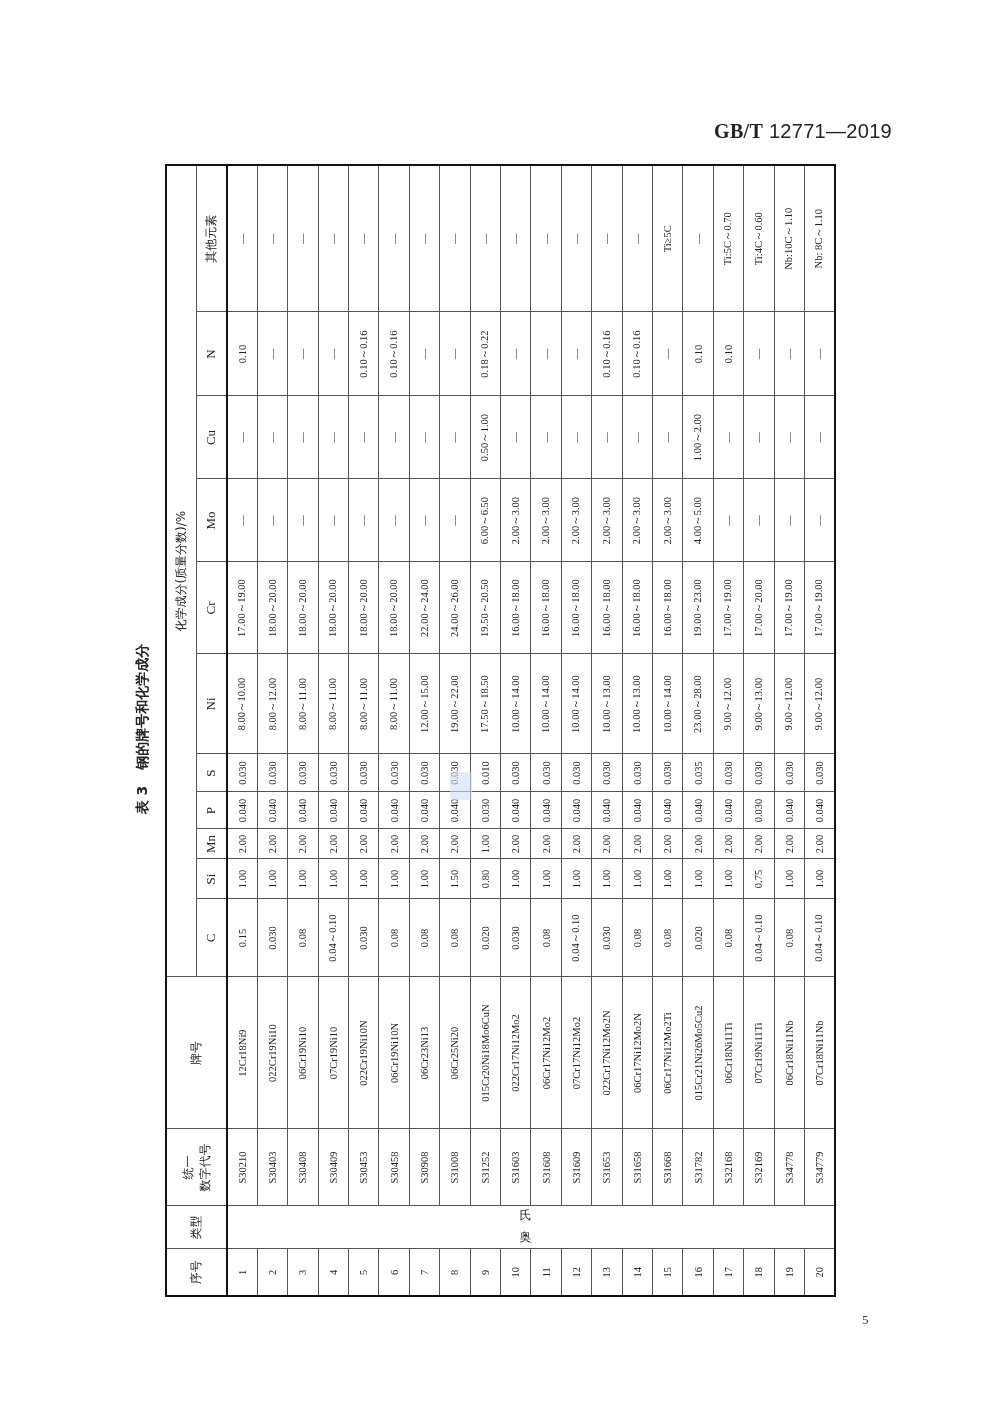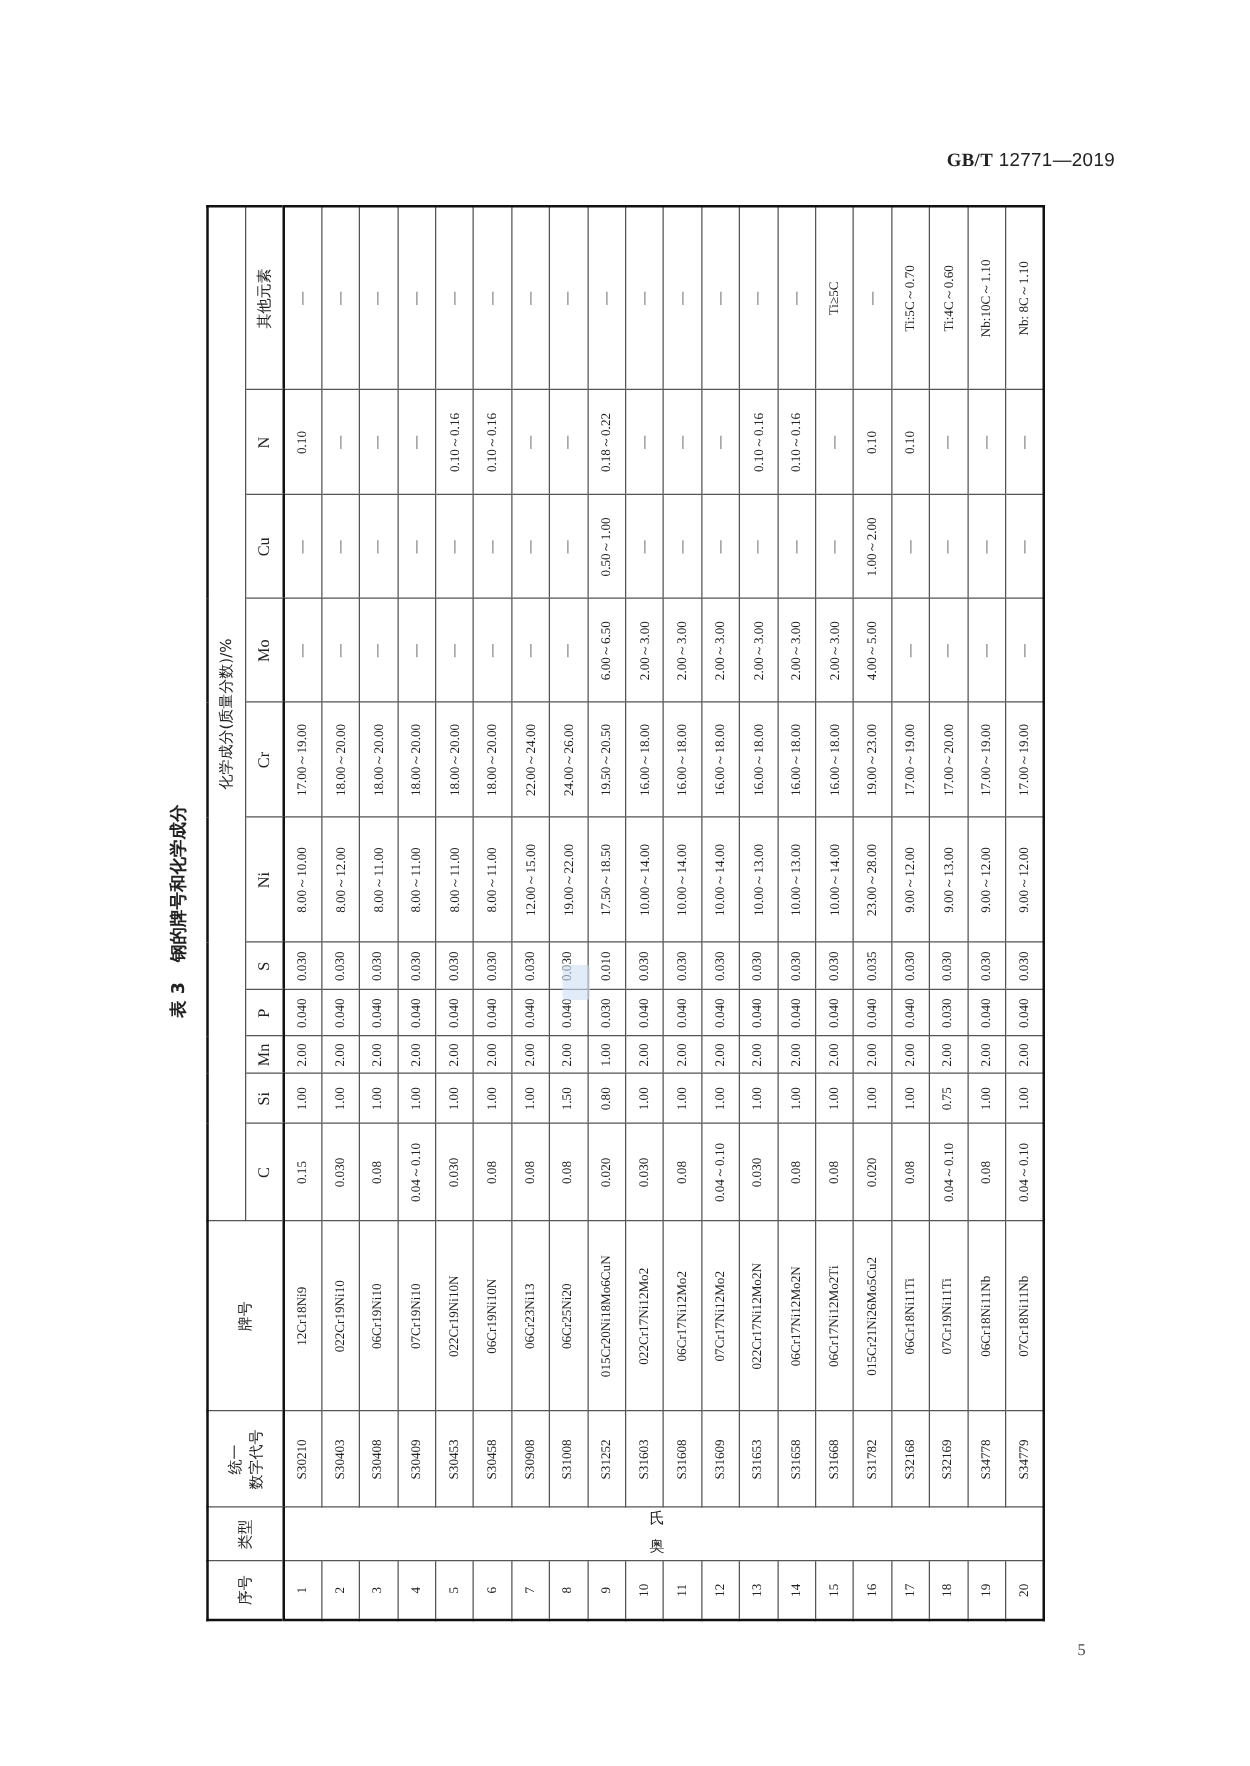--- a/index.html
+++ b/index.html
@@ -1,18 +1,18 @@
 <!DOCTYPE html>
 <html><head>
 <meta charset="utf-8">
 <style>
   html, body { margin:0; padding:0; background:#ffffff; }
   body { width:1000px; height:1413px; position:relative; overflow:hidden;
          font-family: "DejaVu Serif", "Liberation Serif", serif; color:#222; }
-  .std-code { position:absolute; right:108px; top:120px; font-size:15px;
+  .std-code { position:absolute; right:108px; top:120px; font-size:20px;
               font-family: "Liberation Sans", "DejaVu Sans", sans-serif; letter-spacing:0.3px; }
   .std-code b { font-family: "Liberation Serif", serif; font-weight:bold; }
   .page-num { position:absolute; left:862px; top:1312px; font-size:13px;
               font-family:"Liberation Serif", serif; color:#444; }
   .caption { position:absolute; left:-10px; top:720px; width:300px; text-align:center;
              transform: translate(-0px,0) rotate(-90deg); transform-origin:center;
              font-family:"DejaVu Sans", sans-serif; font-size:14px; font-weight:bold; color:#222;
              left:-7px; }
   .caption span + span { margin-left:16px; }
   

